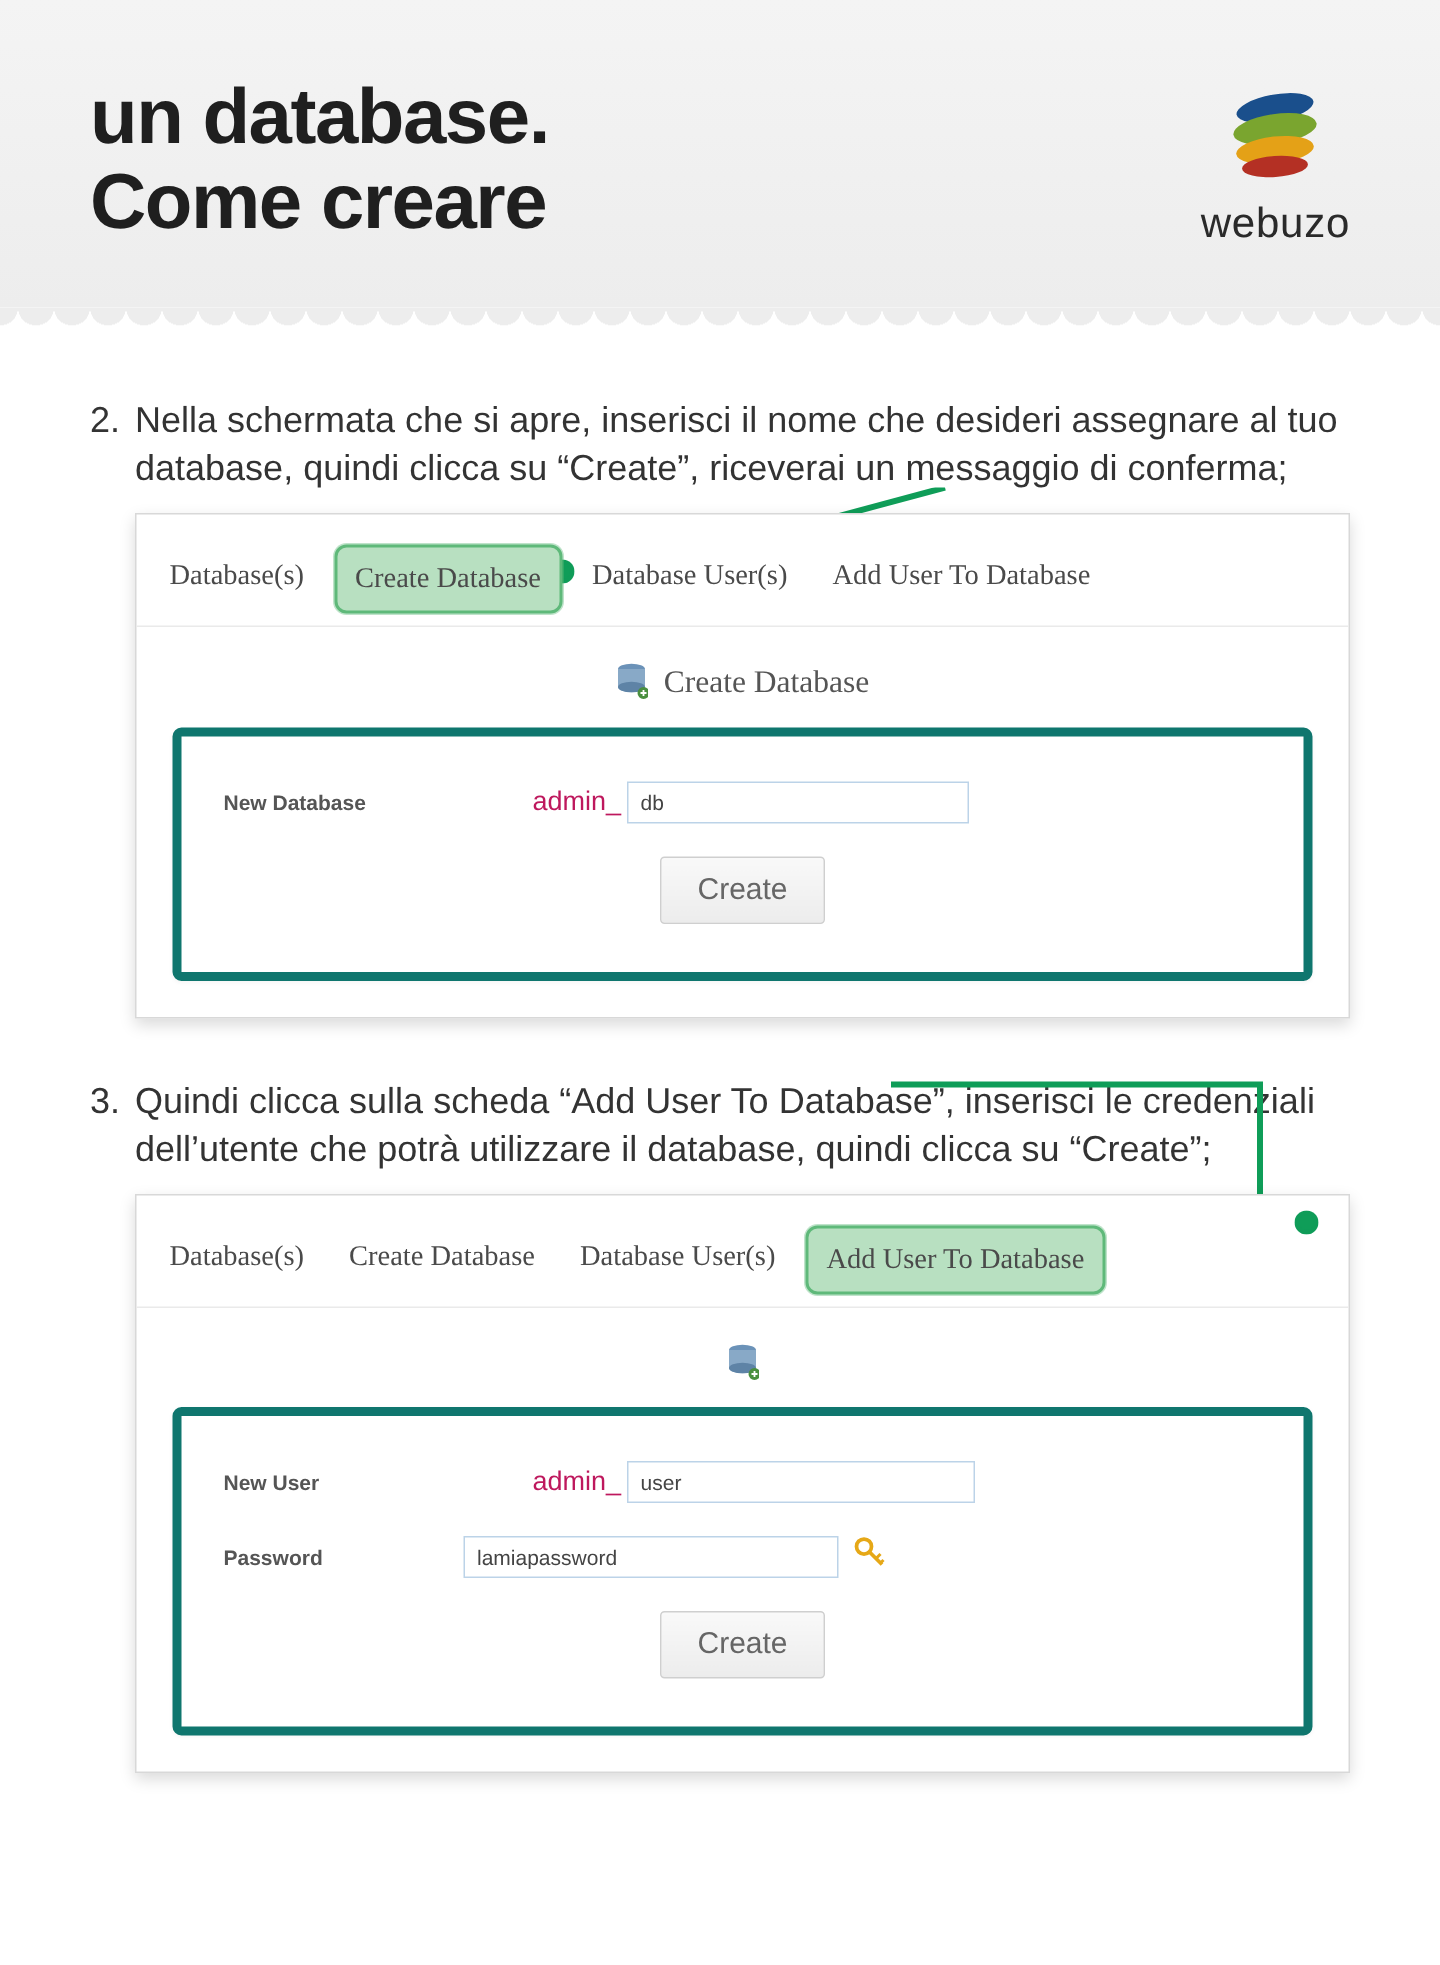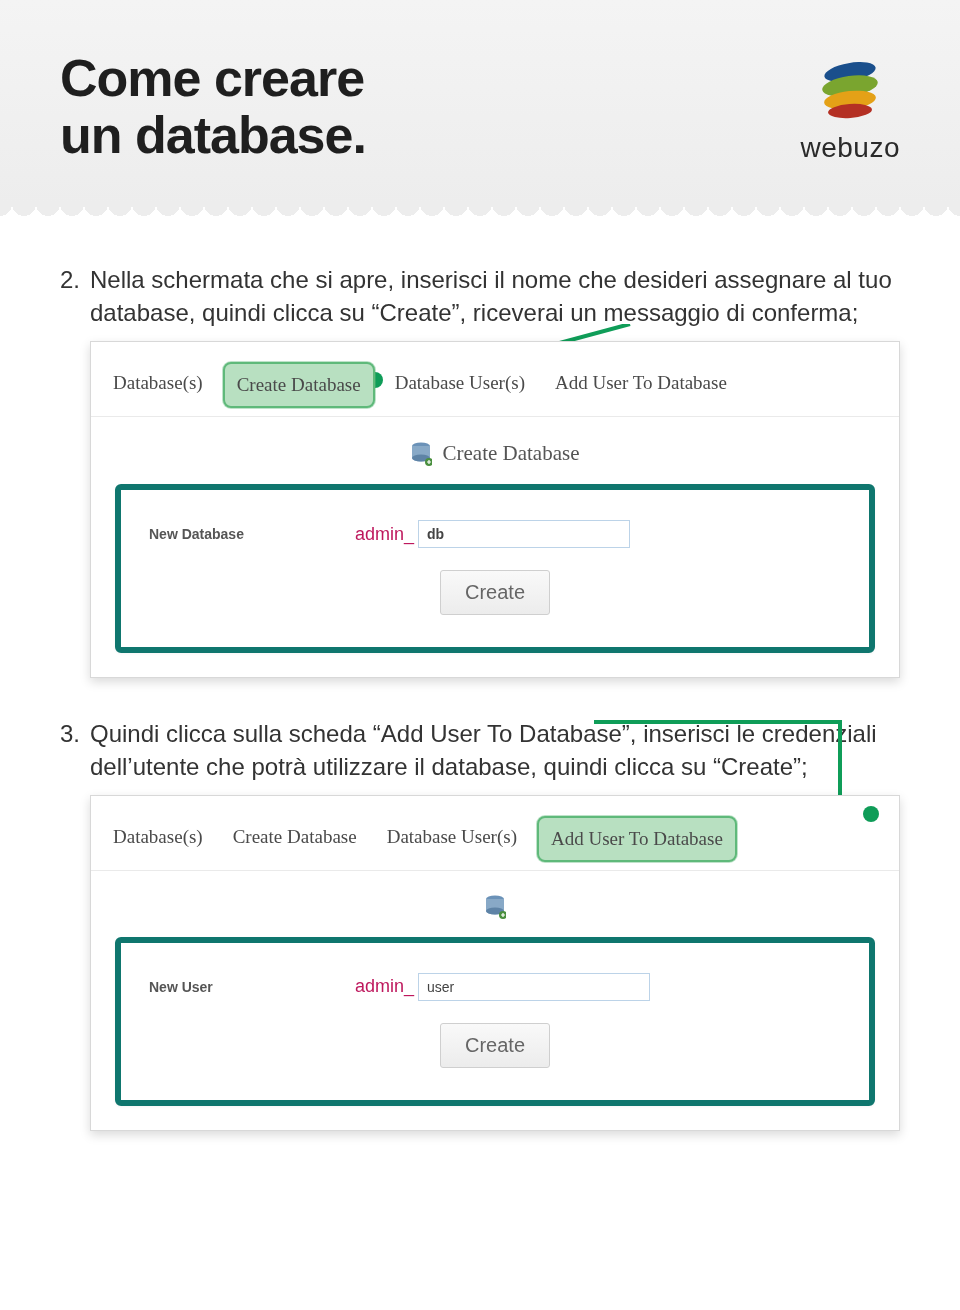--- a/index.html
+++ b/index.html
@@ -145,21 +145,21 @@
     margin-left: 46px;
   }
   .text-input {
     border: 1px solid #bcd3e8;
     padding: 5px 8px;
     font-size: 14px;
     color: #444;
     height: 28px;
     background: #fff;
   }
-  .text-input.wide { width: 212px; font-weight: bold; }
+  .text-input.wide { width: 228px; }
   .text-input.med { width: 232px; }
   .btn-create {
     display: block;
     margin: 10px auto 0 auto;
     background: linear-gradient(to bottom, #f9f9f9, #ececec);
     border: 1px solid #cfcfcf;
     color: #666;
     font-size: 20px;
     padding: 10px 24px;
     border-radius: 3px;
@@ -181,22 +181,22 @@
     border: 3px solid rgba(15,157,88,0.3);
     border-radius: 50%;
     position: absolute;
   }
 </style>
 </head>
 <body>
 
 <div class="header">
   <div>
+    <div class="title">un database.</div>
     <div class="title">Come creare</div>
-    <div class="title">un database.</div>
   </div>
   <div class="logo-wrap">
     <svg width="70" height="64" viewBox="0 0 70 64">
       <ellipse cx="35" cy="14" rx="26" ry="9" fill="#1a4f8c" transform="rotate(-10 35 14)"></ellipse>
       <ellipse cx="35" cy="28" rx="28" ry="10" fill="#7aa52f" transform="rotate(-8 35 28)"></ellipse>
       <ellipse cx="35" cy="42" rx="26" ry="9" fill="#e4a117" transform="rotate(-6 35 42)"></ellipse>
       <ellipse cx="35" cy="53" rx="22" ry="7" fill="#b43024" transform="rotate(-4 35 53)"></ellipse>
     </svg>
     <div class="logo-text">webuzo</div>
   </div>
@@ -269,18 +269,30 @@
           <circle cx="19" cy="20" r="4" fill="#4a8f3f"></circle>
           <path d="M17 20 h4 M19 18 v4" stroke="#fff" stroke-width="1.2"></path>
         </svg>
       </div>
       <div class="form-card">
         <div class="form-row">
           <div class="form-label">New User</div>
           <span class="prefix">admin_</span>
           <input type="text" class="text-input med" value="user" style="">
         </div>
+        <div class="form-row">
+          <div class="form-label">Password</div>
+          <input type="text" class="text-input" style="width: 250px;" value="lamiapassword">
+          <span class="key-icon">
+            <svg width="22" height="22" viewBox="0 0 22 22">
+              <circle cx="7" cy="7" r="5" fill="none" stroke="#e6a817" stroke-width="2.5"></circle>
+              <line x1="10" y1="10" x2="19" y2="19" stroke="#e6a817" stroke-width="2.5"></line>
+              <line x1="15" y1="15" x2="18" y2="12" stroke="#e6a817" stroke-width="2"></line>
+              <line x1="18" y1="18" x2="20" y2="16" stroke="#e6a817" stroke-width="2"></line>
+            </svg>
+          </span>
+        </div>
         <button class="btn-create">Create</button>
       </div>
     </div>
   </div>
 
 </div>
 
 </body></html>

